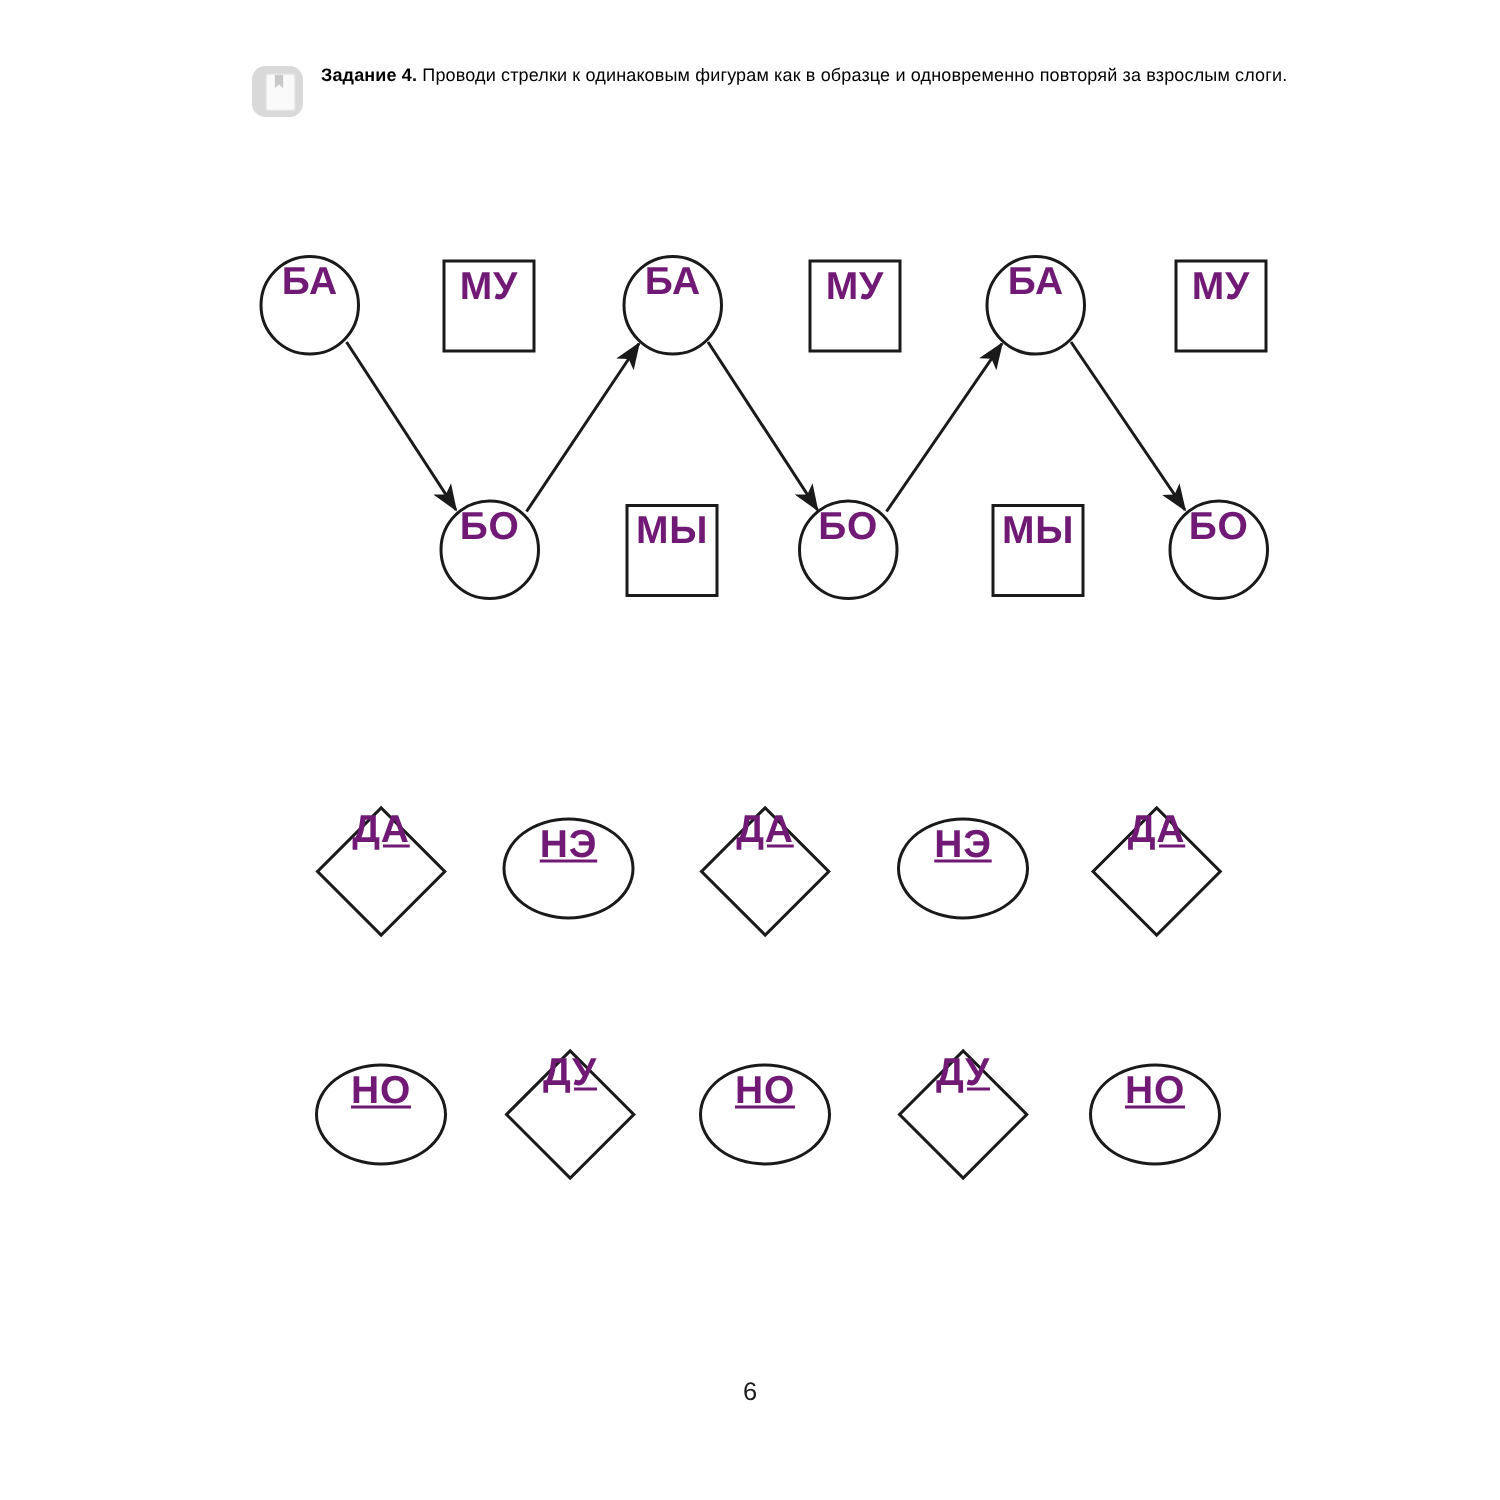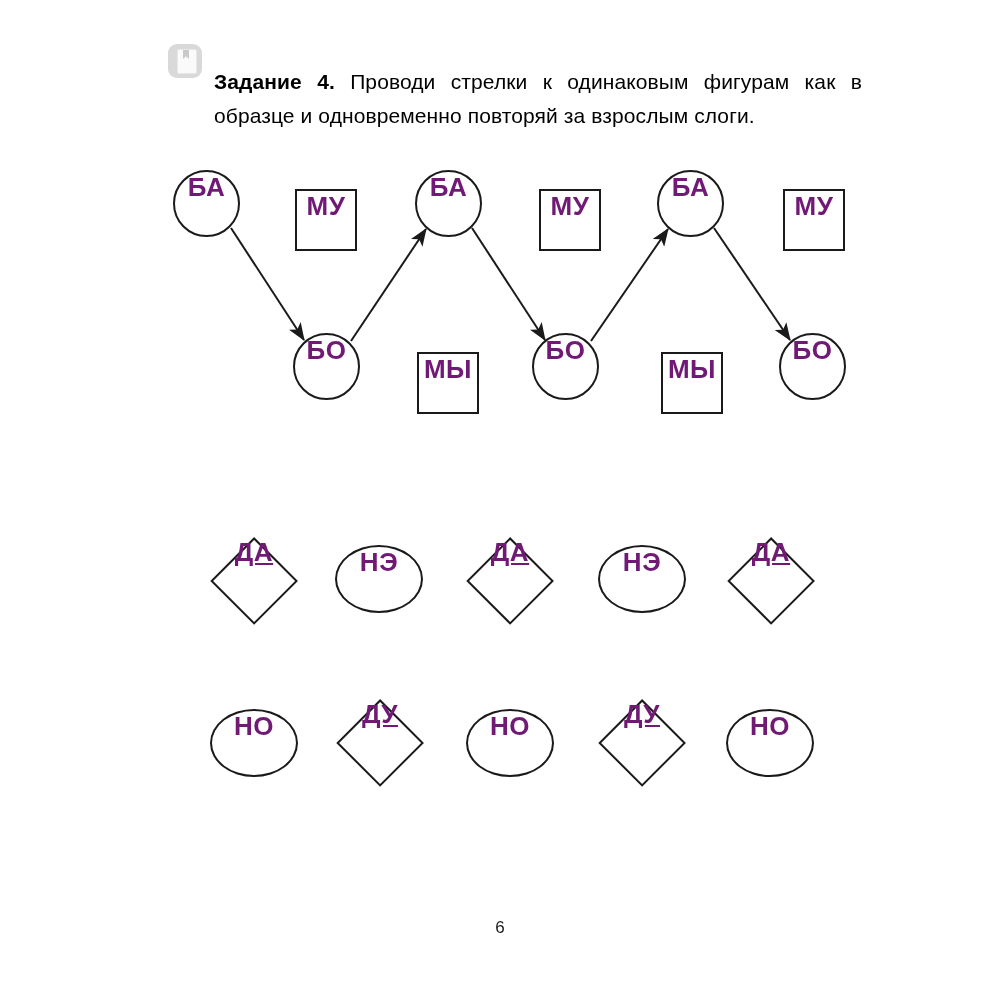--- a/index.html
+++ b/index.html
@@ -59,27 +59,26 @@
     position: absolute;
     left: 15px;
     top: 6px;
     width: 6px;
     height: 9px;
     background: #c9c9c9;
     clip-path: polygon(0 0, 100% 0, 100% 100%, 50% 70%, 0 100%);
   }
   #header-text {
     flex: 1 1 auto;
-    font-size: 21px;
+    font-size: 12px;
     line-height: 1.62;
     color: #000000;
     text-align: justify;
     text-justify: inter-word;
     letter-spacing: 0.1px;
-    margin-top: 24px;
   }
   #header-text .task-label {
     font-weight: bold;
   }
 
   
   #shapes-layer {
     position: absolute;
     left: 0; top: 0;
     width: 1000px;
@@ -97,24 +96,24 @@
     letter-spacing: 0.5px;
     background: #ffffff;
   }
   .shape-circle {
     border: 2.1px solid #1a1a1a;
     border-radius: 50%;
   }
   .shape-ellipse {
     border: 2.1px solid #1a1a1a;
     border-radius: 50%;
+    text-decoration: underline;
   }
   .shape-square {
     border: 2.1px solid #1a1a1a;
-    margin-top: 16px;
   }
   .shape-diamond {
     border: none;
     background: transparent;
     text-decoration: underline;
   }
   .shape-diamond .diamond-box {
     position: absolute;
     left: 50%;
     top: 50%;

